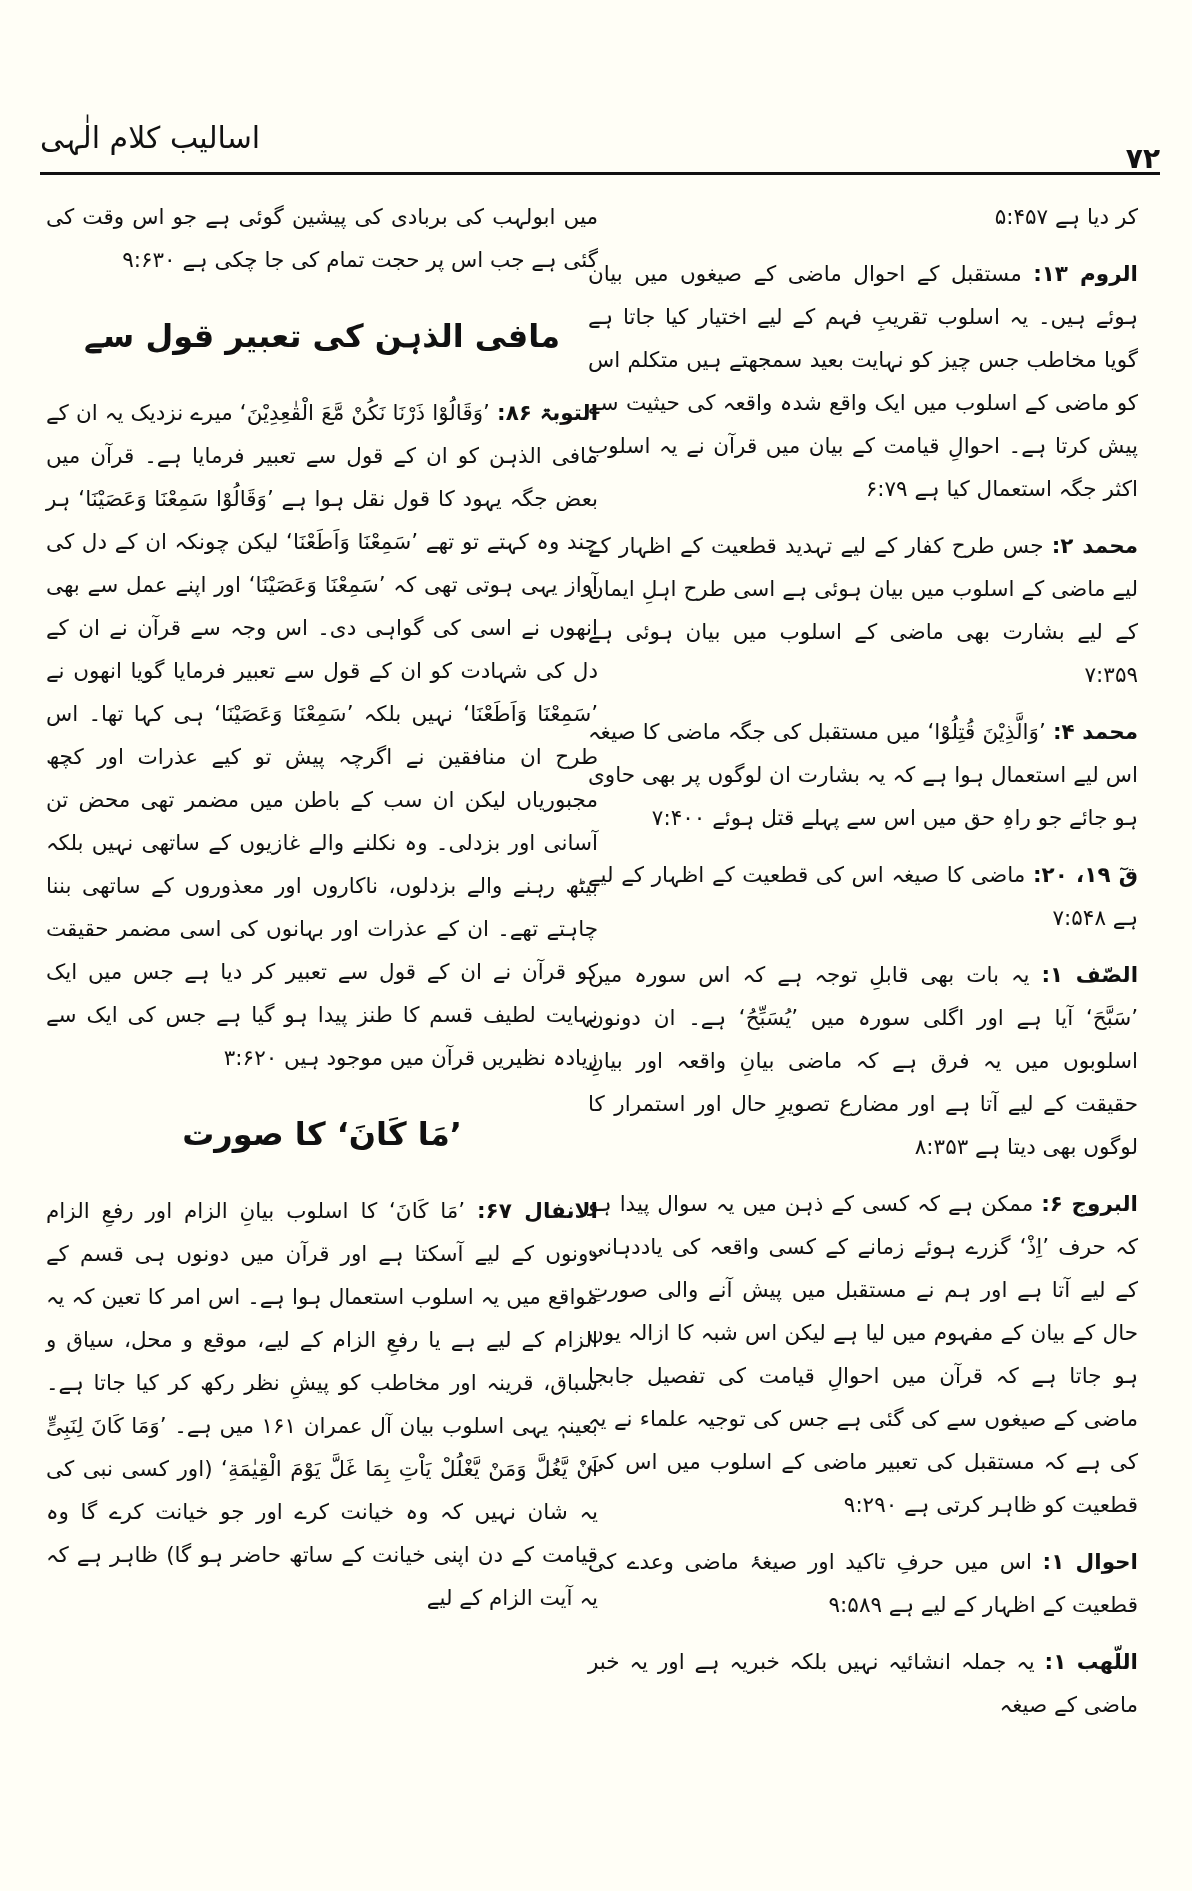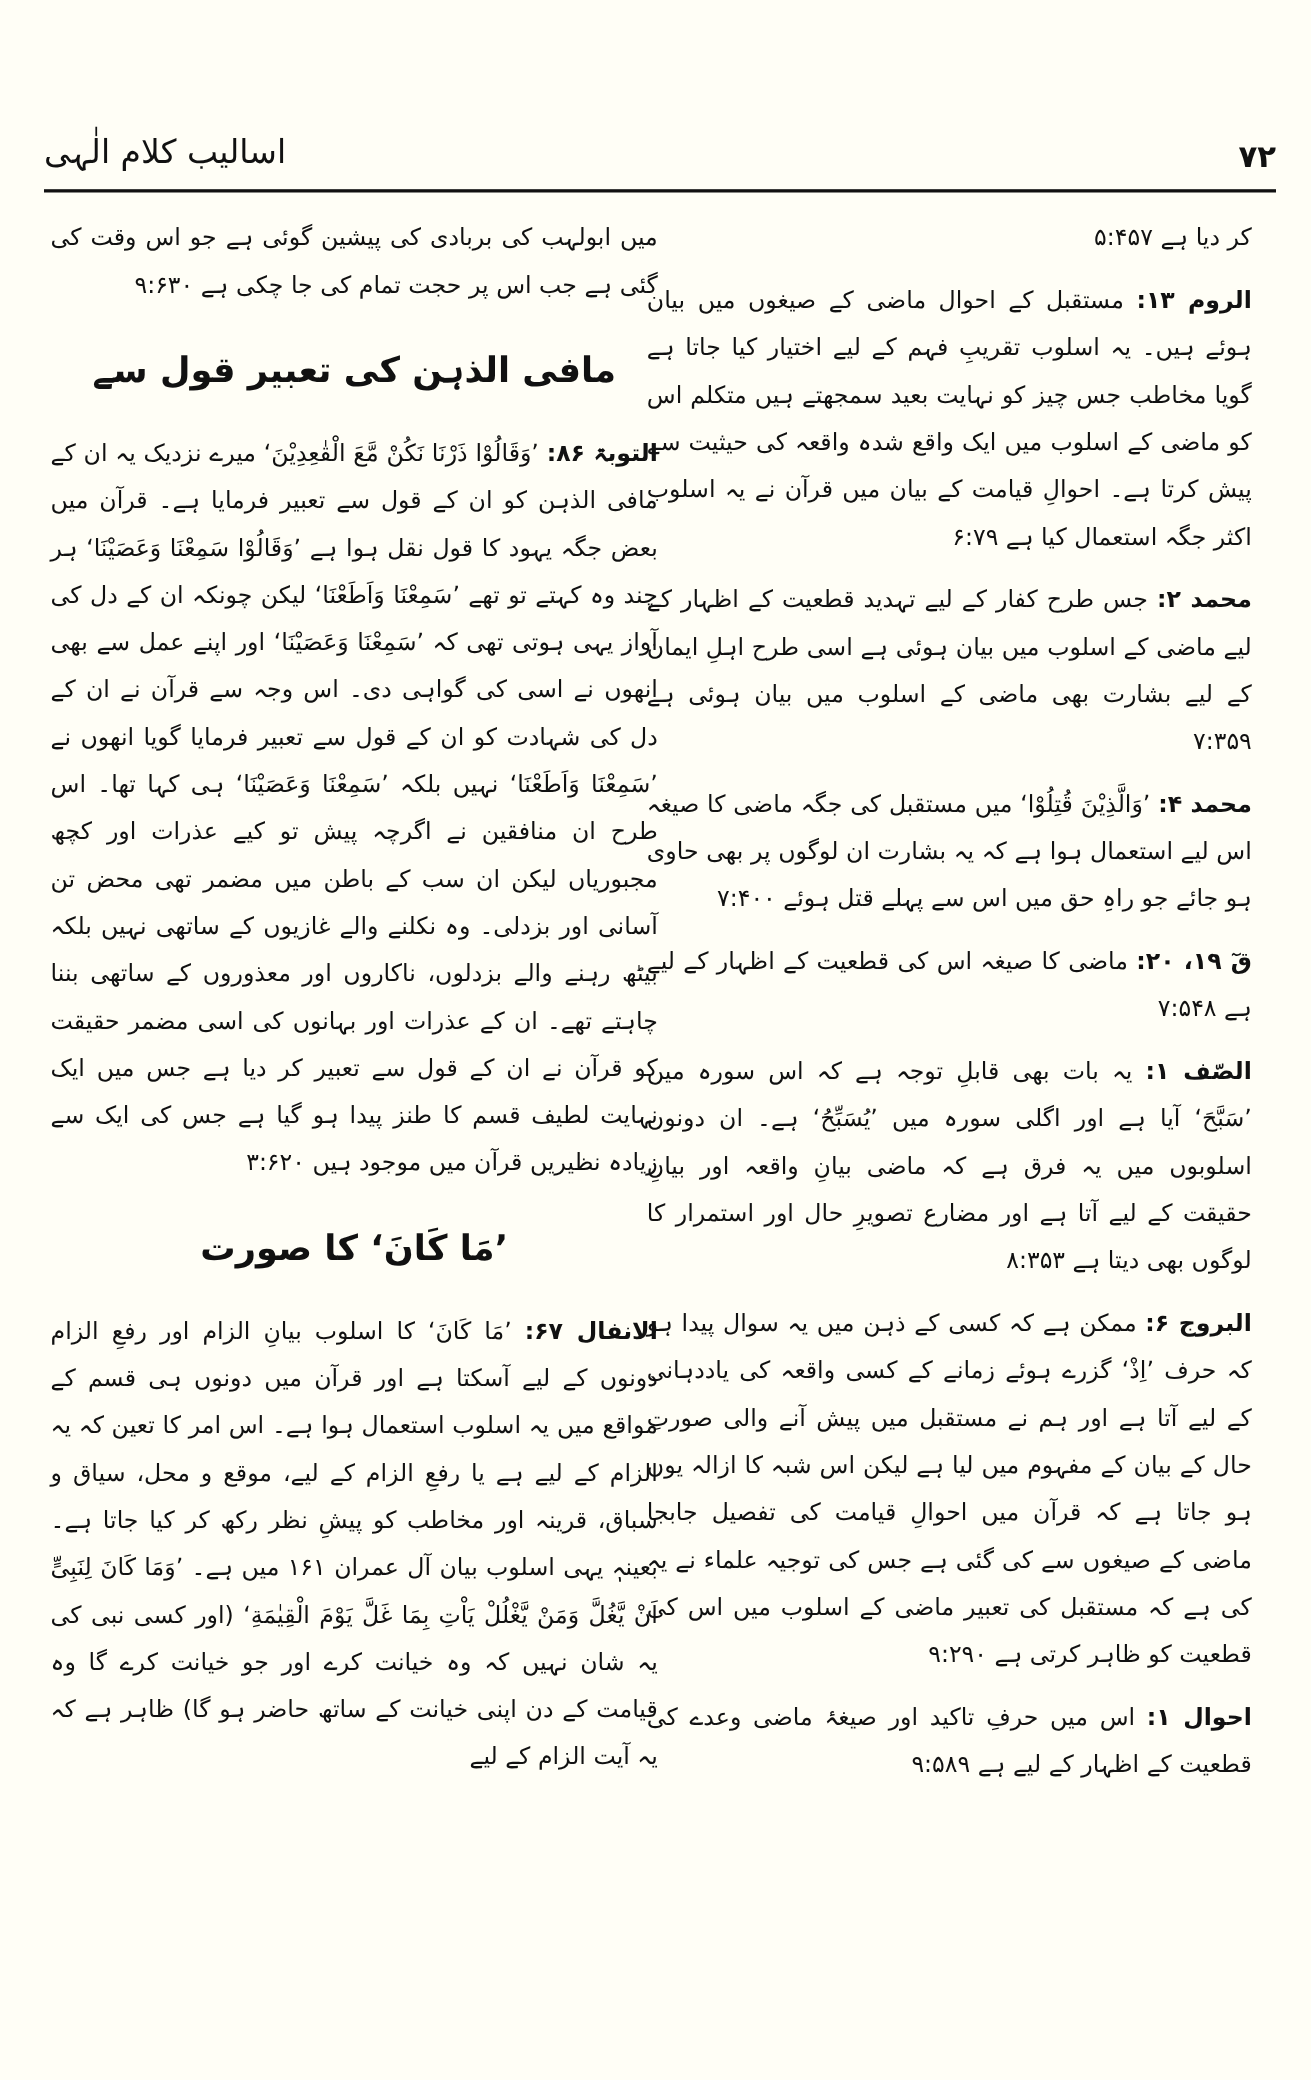--- a/index.html
+++ b/index.html
@@ -12,21 +12,21 @@
     color: #111;
   }
   .header {
     position: absolute; left: 40px; top: 120px; width: 1120px; height: 50px;
   }
   .running-title {
     position: absolute; left: 0; top: 0;
     font-size: 30px; direction: rtl; font-weight: normal;
   }
   .page-number {
-    position: absolute; right: 0; top: 6px;
+    position: absolute; right: 0; top: 22px;
     font-size: 28px; font-weight: bold;
   }
   .rule {
     position: absolute; left: 40px; top: 172px; width: 1120px; height: 3px;
     background: #111;
   }
   .column {
     position: absolute; top: 195px;
     direction: rtl; text-align: justify;
     font-size: 21.5px; line-height: 43px;
@@ -52,20 +52,21 @@
 
 <div class="column col-right">
   <p class="para"><span class="ref"></span> <span>کر دیا ہے</span> <span class="cite">۵:۴۵۷</span></p>
   <p class="para"><span class="ref">الروم ۱۳:</span> <span>مستقبل کے احوال ماضی کے صیغوں میں بیان ہوئے ہیں۔ یہ اسلوب تقریبِ فہم کے لیے اختیار کیا جاتا ہے گویا مخاطب جس چیز کو نہایت بعید سمجھتے ہیں متکلم اس کو ماضی کے اسلوب میں ایک واقع شدہ واقعہ کی حیثیت سے پیش کرتا ہے۔ احوالِ قیامت کے بیان میں قرآن نے یہ اسلوب اکثر جگہ استعمال کیا ہے</span> <span class="cite">۶:۷۹</span></p>
   <p class="para"><span class="ref">محمد ۲:</span> <span>جس طرح کفار کے لیے تہدید قطعیت کے اظہار کے لیے ماضی کے اسلوب میں بیان ہوئی ہے اسی طرح اہلِ ایمان کے لیے بشارت بھی ماضی کے اسلوب میں بیان ہوئی ہے</span> <span class="cite">۷:۳۵۹</span></p>
   <p class="para"><span class="ref">محمد ۴:</span> <span>’وَالَّذِيْنَ قُتِلُوْا‘ میں مستقبل کی جگہ ماضی کا صیغہ اس لیے استعمال ہوا ہے کہ یہ بشارت ان لوگوں پر بھی حاوی ہو جائے جو راہِ حق میں اس سے پہلے قتل ہوئے</span> <span class="cite">۷:۴۰۰</span></p>
   <p class="para"><span class="ref">قٓ ۱۹، ۲۰:</span> <span>ماضی کا صیغہ اس کی قطعیت کے اظہار کے لیے ہے</span> <span class="cite">۷:۵۴۸</span></p>
   <p class="para"><span class="ref">الصّف ۱:</span> <span>یہ بات بھی قابلِ توجہ ہے کہ اس سورہ میں ’سَبَّحَ‘ آیا ہے اور اگلی سورہ میں ’يُسَبِّحُ‘ ہے۔ ان دونوں اسلوبوں میں یہ فرق ہے کہ ماضی بیانِ واقعہ اور بیانِ حقیقت کے لیے آتا ہے اور مضارع تصویرِ حال اور استمرار کا لوگوں بھی دیتا ہے</span> <span class="cite">۸:۳۵۳</span></p>
   <p class="para"><span class="ref">البروج ۶:</span> <span>ممکن ہے کہ کسی کے ذہن میں یہ سوال پیدا ہو کہ حرف ’اِذْ‘ گزرے ہوئے زمانے کے کسی واقعہ کی یاددہانی کے لیے آتا ہے اور ہم نے مستقبل میں پیش آنے والی صورتِ حال کے بیان کے مفہوم میں لیا ہے لیکن اس شبہ کا ازالہ یوں ہو جاتا ہے کہ قرآن میں احوالِ قیامت کی تفصیل جابجا ماضی کے صیغوں سے کی گئی ہے جس کی توجیہ علماء نے یہ کی ہے کہ مستقبل کی تعبیر ماضی کے اسلوب میں اس کی قطعیت کو ظاہر کرتی ہے</span> <span class="cite">۹:۲۹۰</span></p>
   <p class="para"><span class="ref">احوال ۱:</span> <span>اس میں حرفِ تاکید اور صیغۂ ماضی وعدے کی قطعیت کے اظہار کے لیے ہے</span> <span class="cite">۹:۵۸۹</span></p>
+  <p class="para"><span class="ref">اللّھب ۱:</span> <span>یہ جملہ انشائیہ نہیں بلکہ خبریہ ہے اور یہ خبر ماضی کے صیغہ</span> <span class="cite"></span></p>
 </div>
 
 <div class="column col-left">
   <p class="para"><span>میں ابولہب کی بربادی کی پیشین گوئی ہے جو اس وقت کی گئی ہے جب اس پر حجت تمام کی جا چکی ہے</span> <span class="cite">۹:۶۳۰</span></p>
 
   <div class="section-heading">مافی الذہن کی تعبیر قول سے</div>
   <p class="para"><span class="ref">التوبۃ ۸۶:</span> <span>’وَقَالُوْا ذَرْنَا نَكُنْ مَّعَ الْقٰعِدِيْنَ‘ میرے نزدیک یہ ان کے مافی الذہن کو ان کے قول سے تعبیر فرمایا ہے۔ قرآن میں بعض جگہ یہود کا قول نقل ہوا ہے ’وَقَالُوْا سَمِعْنَا وَعَصَيْنَا‘ ہر چند وہ کہتے تو تھے ’سَمِعْنَا وَاَطَعْنَا‘ لیکن چونکہ ان کے دل کی آواز یہی ہوتی تھی کہ ’سَمِعْنَا وَعَصَيْنَا‘ اور اپنے عمل سے بھی انھوں نے اسی کی گواہی دی۔ اس وجہ سے قرآن نے ان کے دل کی شہادت کو ان کے قول سے تعبیر فرمایا گویا انھوں نے ’سَمِعْنَا وَاَطَعْنَا‘ نہیں بلکہ ’سَمِعْنَا وَعَصَيْنَا‘ ہی کہا تھا۔ اس طرح ان منافقین نے اگرچہ پیش تو کیے عذرات اور کچھ مجبوریاں لیکن ان سب کے باطن میں مضمر تھی محض تن آسانی اور بزدلی۔ وہ نکلنے والے غازیوں کے ساتھی نہیں بلکہ بیٹھ رہنے والے بزدلوں، ناکاروں اور معذوروں کے ساتھی بننا چاہتے تھے۔ ان کے عذرات اور بہانوں کی اسی مضمر حقیقت کو قرآن نے ان کے قول سے تعبیر کر دیا ہے جس میں ایک نہایت لطیف قسم کا طنز پیدا ہو گیا ہے جس کی ایک سے زیادہ نظیریں قرآن میں موجود ہیں</span> <span class="cite">۳:۶۲۰</span></p>
 
   <div class="section-heading">’مَا كَانَ‘ کا صورت</div>
   <p class="para"><span class="ref">الانفال ۶۷:</span> <span>’مَا كَانَ‘ کا اسلوب بیانِ الزام اور رفعِ الزام دونوں کے لیے آسکتا ہے اور قرآن میں دونوں ہی قسم کے مواقع میں یہ اسلوب استعمال ہوا ہے۔ اس امر کا تعین کہ یہ الزام کے لیے ہے یا رفعِ الزام کے لیے، موقع و محل، سیاق و سباق، قرینہ اور مخاطب کو پیشِ نظر رکھ کر کیا جاتا ہے۔ بعینہٖ یہی اسلوب بیان آل عمران ۱۶۱ میں ہے۔ ’وَمَا كَانَ لِنَبِیٍّ اَنْ يَّغُلَّ وَمَنْ يَّغْلُلْ يَاْتِ بِمَا غَلَّ يَوْمَ الْقِيٰمَةِ‘ (اور کسی نبی کی یہ شان نہیں کہ وہ خیانت کرے اور جو خیانت کرے گا وہ قیامت کے دن اپنی خیانت کے ساتھ حاضر ہو گا) ظاہر ہے کہ یہ آیت الزام کے لیے</span></p>

